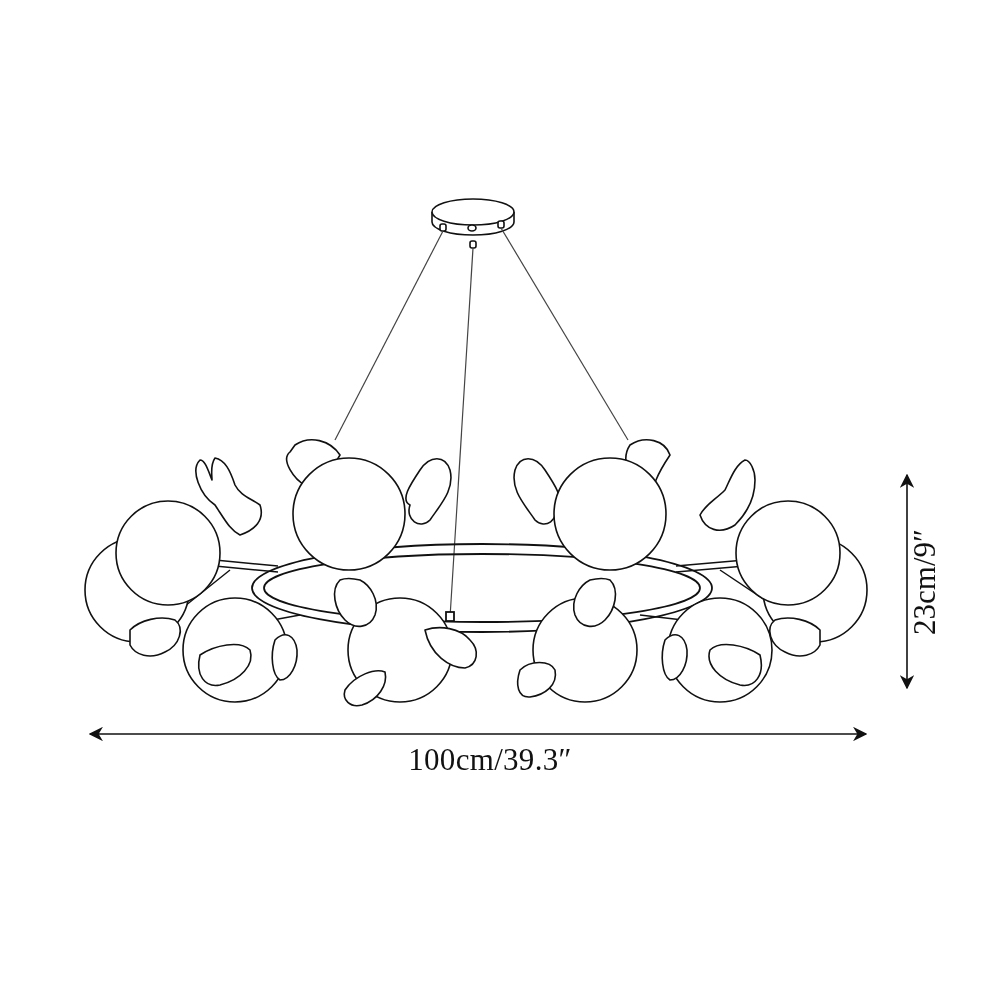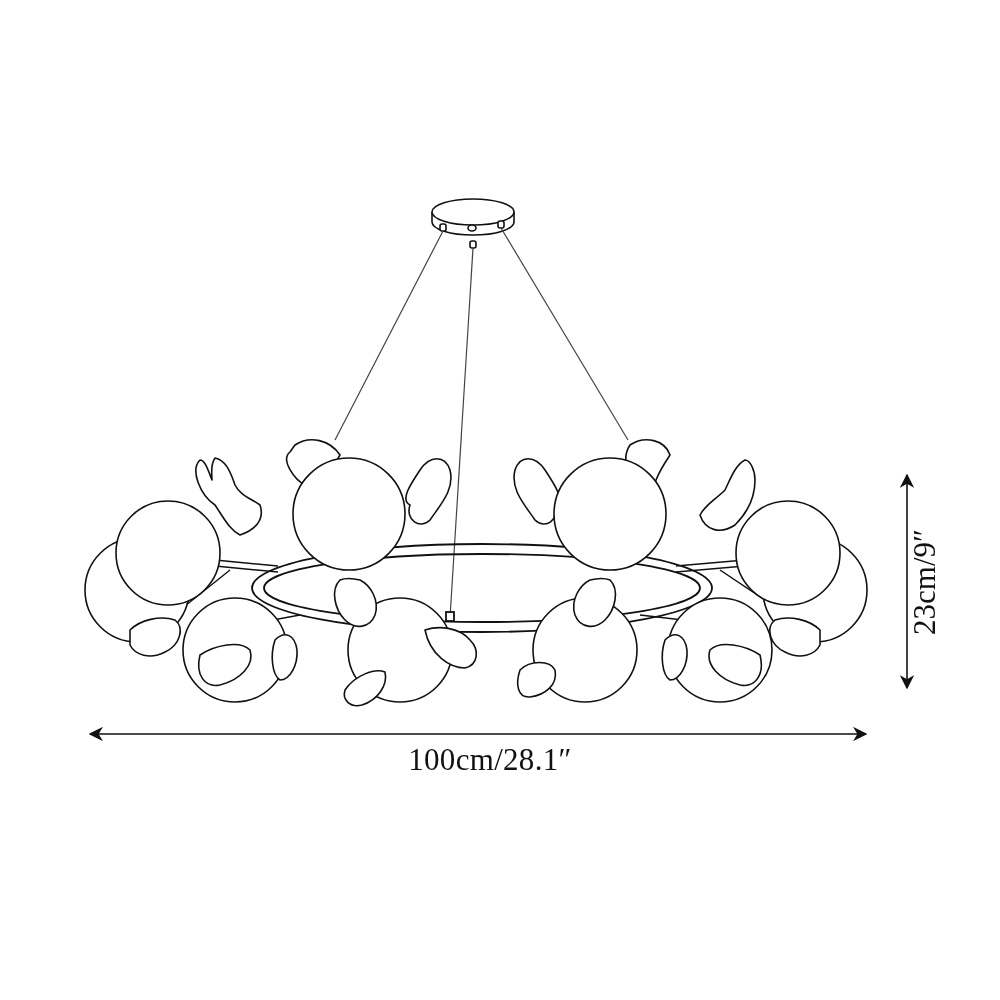--- a/index.html
+++ b/index.html
@@ -84,14 +84,14 @@
     <circle cx="349" cy="514" r="56"></circle>
     <circle cx="610" cy="514" r="56"></circle>
     <circle cx="788" cy="553" r="52"></circle>
   </g>
 
   <line x1="90" y1="734" x2="866" y2="734" stroke="#111" stroke-width="1.6" marker-start="url(#arr)" marker-end="url(#arr)"></line>
 
   <line x1="907" y1="475" x2="907" y2="688" stroke="#111" stroke-width="1.6" marker-start="url(#arr)" marker-end="url(#arr)"></line>
 </svg>
 
-<div class="lbl-width">100cm/28.1″</div>
+<div class="lbl-width">100cm/39.3″</div>
 <div class="lbl-height">23cm/9″</div>
 
 </body></html>

